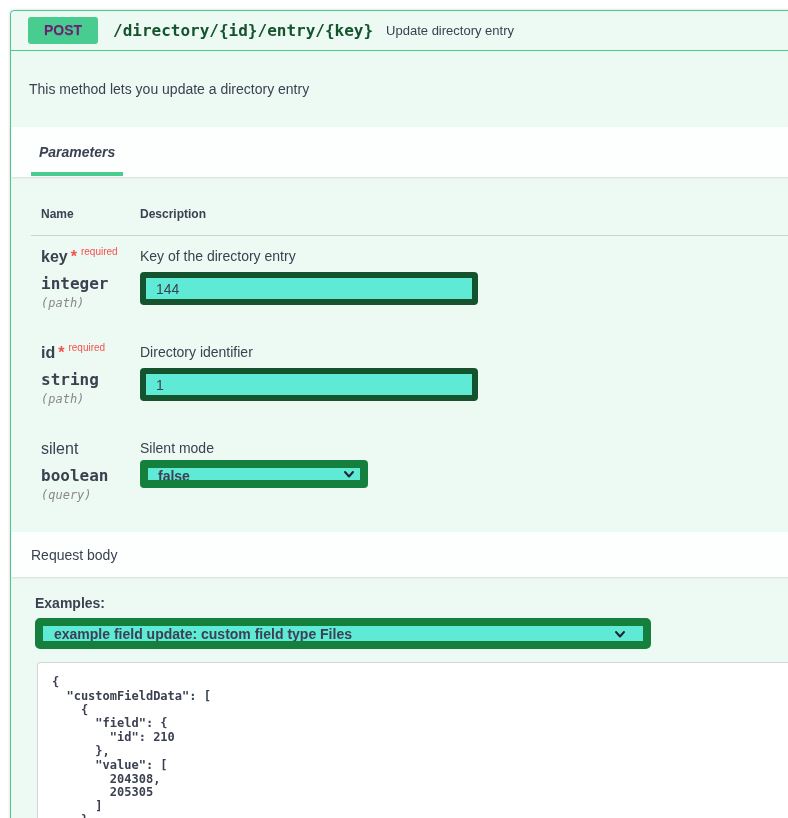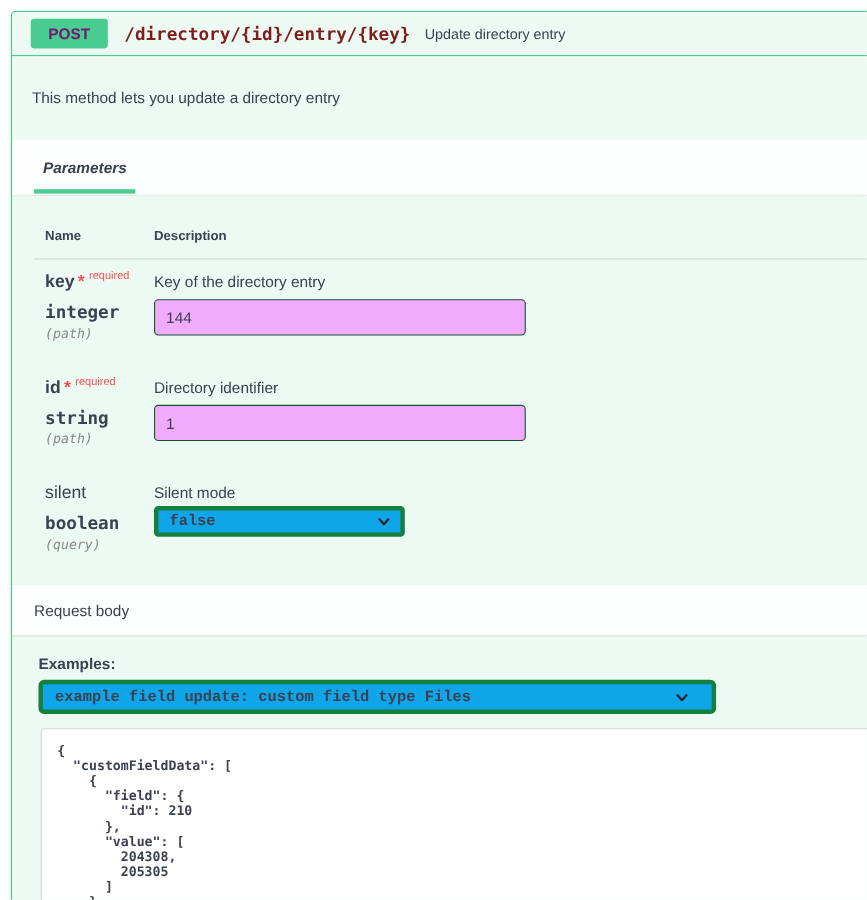--- a/index.html
+++ b/index.html
@@ -25,21 +25,21 @@
   }
   .method-badge{
     background:#49cc90;color:#701a75;
     font-size:14px;font-weight:700;
     width:70px;height:27px;line-height:27px;text-align:center;
     border-radius:3px;flex:0 0 auto;
     text-shadow:0 1px 0 rgba(0,0,0,.1);
   }
   .endpoint-path{
     font-family:"DejaVu Sans Mono",monospace;
-    font-weight:700;font-size:16px;color:#7f1d1d;
+    font-weight:700;font-size:16px;color:#14532d;
     margin-left:15px;letter-spacing:0;
   }
   .endpoint-summary{
     font-size:13px;color:#3b4151;margin-left:13px;
   }
   
   .opblock-description{
     padding:30px 18px;font-size:14px;color:#3b4151;
   }
   
@@ -83,30 +83,30 @@
     font-size:16px;font-weight:700;color:#3b4151;margin-top:8px;
   }
   .param-in{
     font-family:"DejaVu Sans Mono",monospace;
     font-size:12px;font-style:italic;color:#888888;margin-top:3px;
   }
   .param-desc{font-size:14px;color:#3b4151;}
   .param-input{
     display:block;margin-top:8px;
     width:338px;height:33px;box-sizing:border-box;
-    background:#f0abfc;border:1px solid #14532d;border-radius:4px;
+    background:#5eead4;border:6px solid #14532d;border-radius:4px;
     padding:4px 10px;font-size:14px;color:#3b4151;
     font-family:"Liberation Sans",sans-serif;
   }
   .select-wrap{position:relative;display:inline-block;margin-top:4px;}
   .styled-select{
     appearance:none;-webkit-appearance:none;-moz-appearance:none;
-    background:#0ea5e9;
-    border:4px solid #15803d;border-radius:4px;
-    font-family:Liberation Mono, monospace;
+    background:#5eead4;
+    border:8px solid #15803d;border-radius:4px;
+    font-family:Liberation Sans, sans-serif;
     font-size:14px;font-weight:700;color:#3b4151;
     padding:0 34px 0 10px;box-sizing:border-box;
   }
   .silent-select{width:228px;height:28px;}
   .examples-select{width:616px;height:31px;border-radius:5px;padding-left:11px;}
   .chevron-icon{
     position:absolute;right:12px;top:50%;transform:translateY(-50%);
     pointer-events:none;line-height:0;
   }
   

